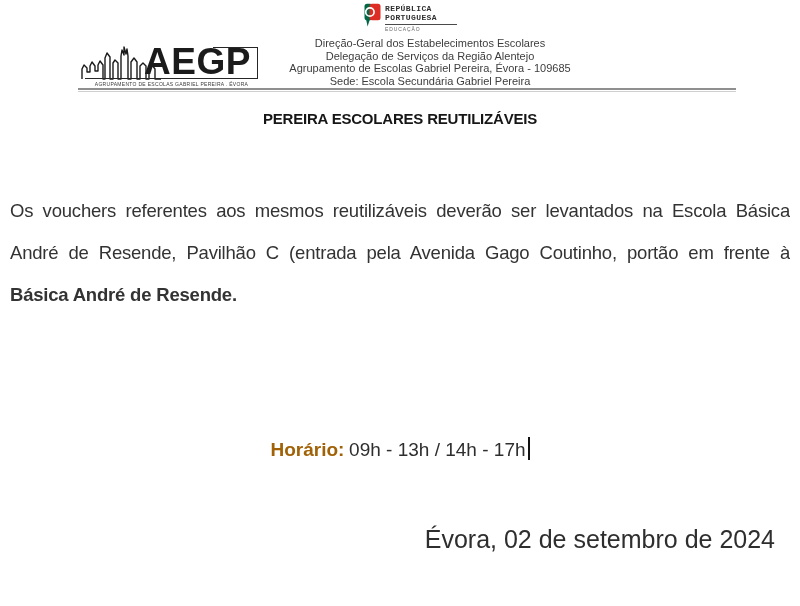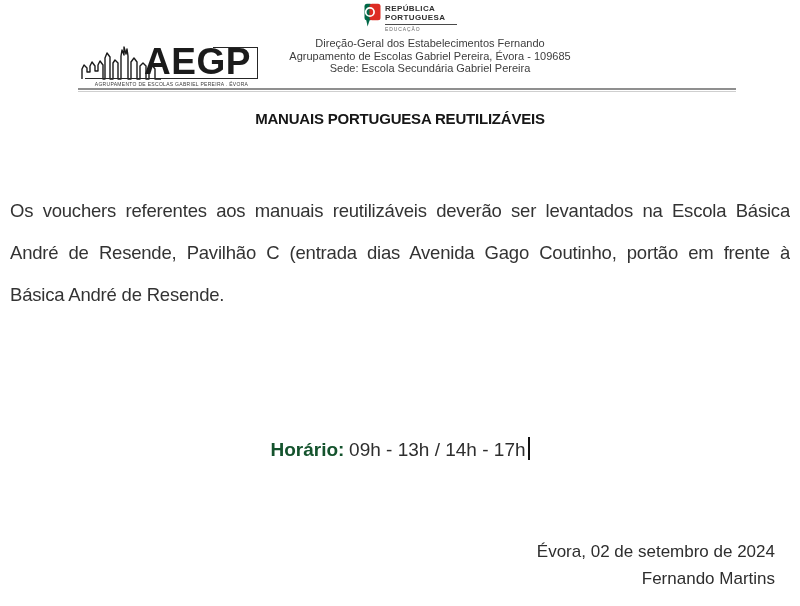--- a/index.html
+++ b/index.html
@@ -11,21 +11,21 @@
     font-family: "Liberation Sans", "DejaVu Sans", sans-serif;
     color: #333;
     overflow: hidden;
   }
 
   
   .emblem { position: absolute; left: 364px; top: 3px; width: 170px; height: 32px; }
   .flag-svg { position: absolute; left: 0; top: 0; width: 17px; height: 25px; }
   .org-name {
     position: absolute; left: 21px; top: 1px;
-    font-family: Liberation Sans, sans-serif;
+    font-family: Liberation Mono, monospace;
     font-weight: 700; font-size: 8px; line-height: 9px;
     letter-spacing: 0.4px; color: #2f2f2f; white-space: pre-line;
   }
   .org-divider { position: absolute; left: 21px; top: 21px; width: 72px; border-top: 1px solid #4a4a4a; }
   .org-dept {
     position: absolute; left: 21px; top: 23px;
     font-size: 5px; letter-spacing: 0.9px; color: #6a6a6a;
   }
 
   
@@ -63,38 +63,38 @@
     letter-spacing: -0.2px; color: #161616;
   }
 
   
   .body-par {
     position: absolute; left: 10px; top: 190px; width: 780px;
     font-size: 18.5px; line-height: 42px; letter-spacing: -0.2px; color: #333;
     overflow: hidden;
   }
   .jline { text-align: justify; text-align-last: justify; }
-  .lline { text-align: left; }
+  .lline { text-align: left; font-weight: bold; }
 
   
   .schedule {
     position: absolute; left: 0; top: 437px; width: 800px;
     text-align: center; font-size: 19px; line-height: 26px; color: #2e2e2e;
   }
-  .schedule-label { font-weight: 700; color: #14532d; }
+  .schedule-label { font-weight: 700; color: #a16207; }
   .schedule-value { margin-left: 0.25em; }
   .caret {
     display: inline-block; width: 2px; height: 23px;
     background: #111; vertical-align: -4px; margin-left: 2px;
   }
 
   
   .signature {
-    position: absolute; right: 25px; top: 538px; width: 500px;
-    text-align: right; font-size: 17px; line-height: 27px; color: #2e2e2e;
+    position: absolute; right: 25px; top: 526px; width: 500px;
+    text-align: right; font-size: 25px; line-height: 27px; color: #2e2e2e;
   }
 </style>
 </head>
 <body>
 
 <div class="page">
 
   <div class="emblem">
     <svg class="flag-svg" viewBox="0 0 17 25">
       <path d="M2,16 L3.6,23.5 L6,16 Z" fill="#006847"></path>
@@ -102,48 +102,48 @@
       <rect x="5.5" y="0.8" width="11" height="16.5" rx="2.5" fill="#dd2c24"></rect>
       <circle cx="5.9" cy="9" r="4.2" fill="none" stroke="#ffffff" stroke-width="1.7"></circle>
     </svg>
     <div class="org-name">REPÚBLICA
 PORTUGUESA</div>
     <div class="org-divider"></div>
     <div class="org-dept">EDUCAÇÃO</div>
   </div>
 
   <div class="header-lines">
-    <div>Direção-Geral dos Estabelecimentos Fernando</div>
+    <div>Direção-Geral dos Estabelecimentos Escolares</div>
+    <div>Delegação de Serviços da Região Alentejo</div>
     <div>Agrupamento de Escolas Gabriel Pereira, Évora - 109685</div>
     <div>Sede: Escola Secundária Gabriel Pereira</div>
   </div>
 
   <div class="logo">
     <svg class="skyline-svg" viewBox="0 0 84 36">
       <path d="M1,35 L1,25 L3,21 L6,24 L6,28 L9,28 L9,22 L11,18 L14,22 L14,27 L17,27 L17,21 L19,17 L22,21 L22,35 L24,35 L24,14 L26,9 L29,13 L29,35 L32,35 L32,19 L34,16 L37,19 L37,35 L40,35 L40,12 L41,6 L43,11 L43,3 L45,10 L46,5 L47,12 L47,35 L50,35 L50,18 L53,14 L56,18 L56,35 L59,35 L59,22 L62,19 L65,22 L65,35 L68,35 L68,25 L71,21 L74,25 L74,35 L80,35" fill="none" stroke="#1a1a1a" stroke-width="1.4" stroke-linejoin="round"></path>
     </svg>
     <div class="logo-acronym">AEGP</div>
     <div class="logo-frame-top"></div>
     <div class="logo-frame-right"></div>
     <div class="logo-frame-bottom"></div>
     <div class="logo-caption">AGRUPAMENTO DE ESCOLAS GABRIEL PEREIRA . ÉVORA</div>
   </div>
 
   <div class="header-rule"></div>
 
-  <div class="doc-title">MANUAIS PORTUGUESA REUTILIZÁVEIS</div>
+  <div class="doc-title">PEREIRA ESCOLARES REUTILIZÁVEIS</div>
 
   <div class="body-par">
-    <div class="jline">Os vouchers referentes aos manuais reutilizáveis deverão ser levantados na Escola Básica</div>
-    <div class="jline">André de Resende, Pavilhão C (entrada dias Avenida Gago Coutinho, portão em frente à</div>
+    <div class="jline">Os vouchers referentes aos mesmos reutilizáveis deverão ser levantados na Escola Básica</div>
+    <div class="jline">André de Resende, Pavilhão C (entrada pela Avenida Gago Coutinho, portão em frente à</div>
     <div class="lline">Básica André de Resende.</div>
   </div>
 
   <div class="schedule">
     <span class="schedule-label">Horário:</span><span class="schedule-value">09h - 13h / 14h - 17h</span><span class="caret"></span>
   </div>
 
   <div class="signature">
     <div>Évora, 02 de setembro de 2024</div>
-    <div>Fernando Martins</div>
   </div>
 
 </div>
 
 </body></html>

